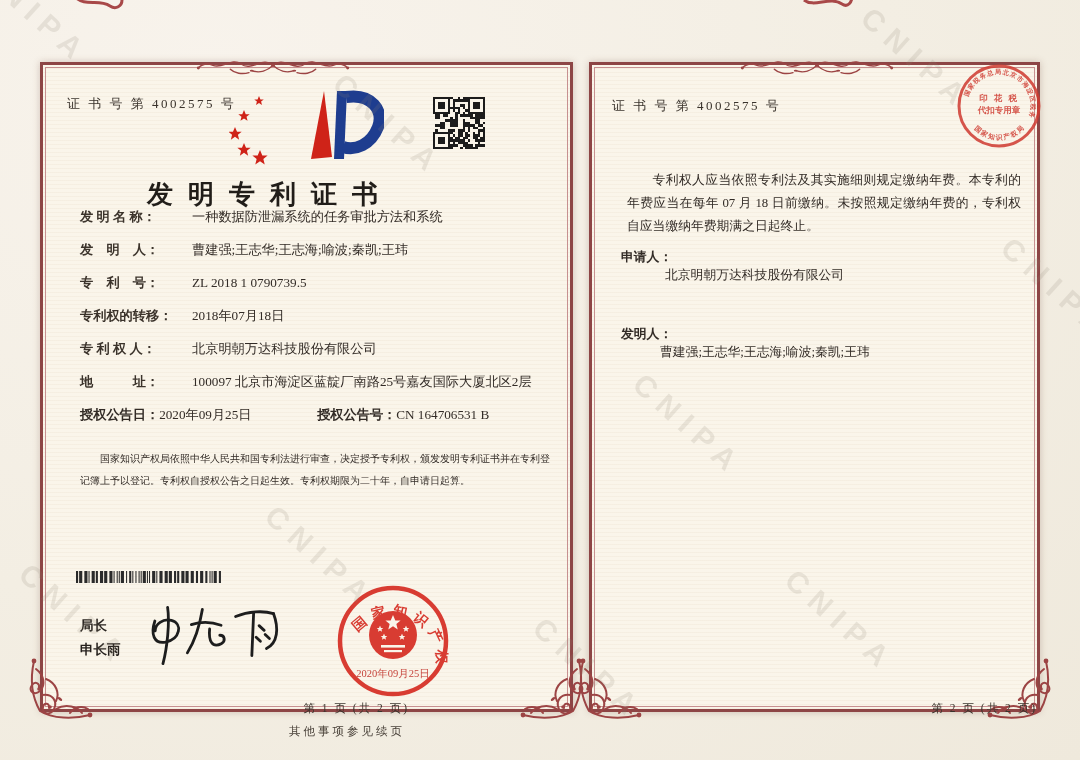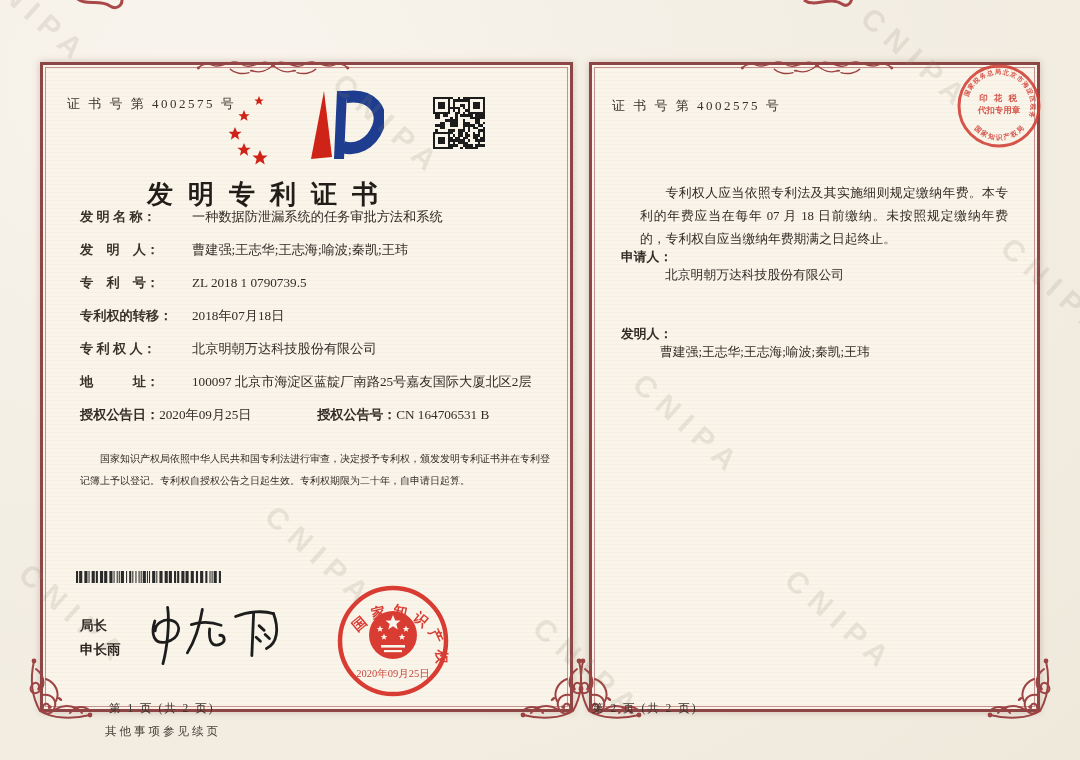--- a/index.html
+++ b/index.html
@@ -27,21 +27,21 @@
   .frow .lbl{flex:0 0 112px;white-space:pre;font-weight:bold;color:#3b332b;}
   .frow .val{flex:1;}
   .frow .val.addr{max-width:342px;}
   .grantrow{display:flex;line-height:20px;margin-top:2px;font-size:13.2px;}
   .grantrow .lbl{font-weight:bold;white-space:pre;}
   .grantrow .v1{width:130px;}
   .grantrow .gap{width:28px;}
   .paras{position:absolute;left:37px;top:383px;width:470px;font-size:10px;line-height:21.5px;text-align:justify;}
   .paras p{margin:0;text-indent:2em;}
   .signer{font-size:13.5px;font-weight:bold;font-family:"Liberation Sans","DejaVu Sans",sans-serif;color:#26211d;}
-  .pagefoot{font-size:11.5px;letter-spacing:2px;text-align:left;color:#3a332c;}
+  .pagefoot{font-size:11.5px;letter-spacing:2px;text-align:right;color:#3a332c;}
   .note-below{position:absolute;font-size:11.5px;letter-spacing:3px;color:#4a423a;}
   .wm{position:absolute;font-family:"Liberation Sans","DejaVu Sans",sans-serif;
       font-weight:bold;font-size:30px;letter-spacing:9px;color:#8d8474;opacity:.16;
       transform:rotate(42deg);pointer-events:none;white-space:nowrap;z-index:30;}
   .seal-svg{overflow:visible;}
   svg text{font-family:"Liberation Serif","DejaVu Serif",serif;}
   .corner{position:absolute;width:74px;height:74px;pointer-events:none;}
   .corner.bl{left:-17px;bottom:-14px;}
   .corner.br{right:-17px;bottom:-14px;transform:scaleX(-1);}
   .toporn{position:absolute;top:-16px;height:34px;pointer-events:none;}
@@ -419,21 +419,21 @@
           <rect x="68" y="84" width="24" height="2.6" fill="#faf5ea"></rect>
           <rect x="71" y="89" width="18" height="2.2" fill="#faf5ea"></rect>
         </g>
         <text x="80" y="116" text-anchor="middle" font-size="10.5" fill="#c03028">2020年09月25日</text>
       </g>
     </svg>
 
     <div class="abs pagefoot" style="left:66px;top:636px;width:300px">第 1 页 (共 2 页)</div>
   </div>
 
-  <div class="note-below" style="left:105px;top:724px;width:300px;text-align:left">其他事项参见续页</div>
+  <div class="note-below" style="left:105px;top:724px;width:300px;text-align:right">其他事项参见续页</div>
 
   <div class="page p2">
     <svg class="toporn" style="left:145px;width:160px">
         <use href="#topOrnament"></use>
       </svg>
     <svg class="corner bl">
         <use href="#cornerFlourish"></use>
       </svg>
     <svg class="corner br">
         <use href="#cornerFlourish"></use>
@@ -451,21 +451,21 @@
         <text x="55" y="50" text-anchor="middle" font-size="8.5" font-weight="bold" letter-spacing="2">印 花 税</text>
         <text x="55" y="62" text-anchor="middle" font-size="8.5" font-weight="bold">代扣专用章</text>
         <path id="sealArc3" d="M 27,74 A 34,34 0 0 0 83,74" fill="none"></path>
         <text font-size="6.8" letter-spacing="1.4" font-weight="bold">
           <textPath href="#sealArc3" startOffset="5">国家知识产权局</textPath>
         </text>
       </g>
     </svg>
 
     <div class="abs" style="left:31px;top:100px;width:402px;font-size:12.8px;line-height:23px;text-align:justify">
-      <p style="margin:17px;text-indent:2em">专利权人应当依照专利法及其实施细则规定缴纳年费。本专利的年费应当在每年 07 月 18 日前缴纳。未按照规定缴纳年费的，专利权自应当缴纳年费期满之日起终止。</p>
+      <p style="margin:4px;text-indent:2em">专利权人应当依照专利法及其实施细则规定缴纳年费。本专利的年费应当在每年 07 月 18 日前缴纳。未按照规定缴纳年费的，专利权自应当缴纳年费期满之日起终止。</p>
     </div>
 
     <div class="abs" style="left:29px;top:184px;font-size:12.8px;font-weight:bold">申请人：</div>
     <div class="abs" style="left:73px;top:202px;font-size:12.8px">北京明朝万达科技股份有限公司</div>
     <div class="abs" style="left:29px;top:261px;font-size:12.8px;font-weight:bold">发明人：</div>
     <div class="abs" style="left:68px;top:279px;font-size:12.8px">曹建强;王志华;王志海;喻波;秦凯;王玮</div>
 
     <div class="abs pagefoot" style="left:0;top:636px;width:100%">第 2 页 (共 2 页)</div>
   </div>
 

